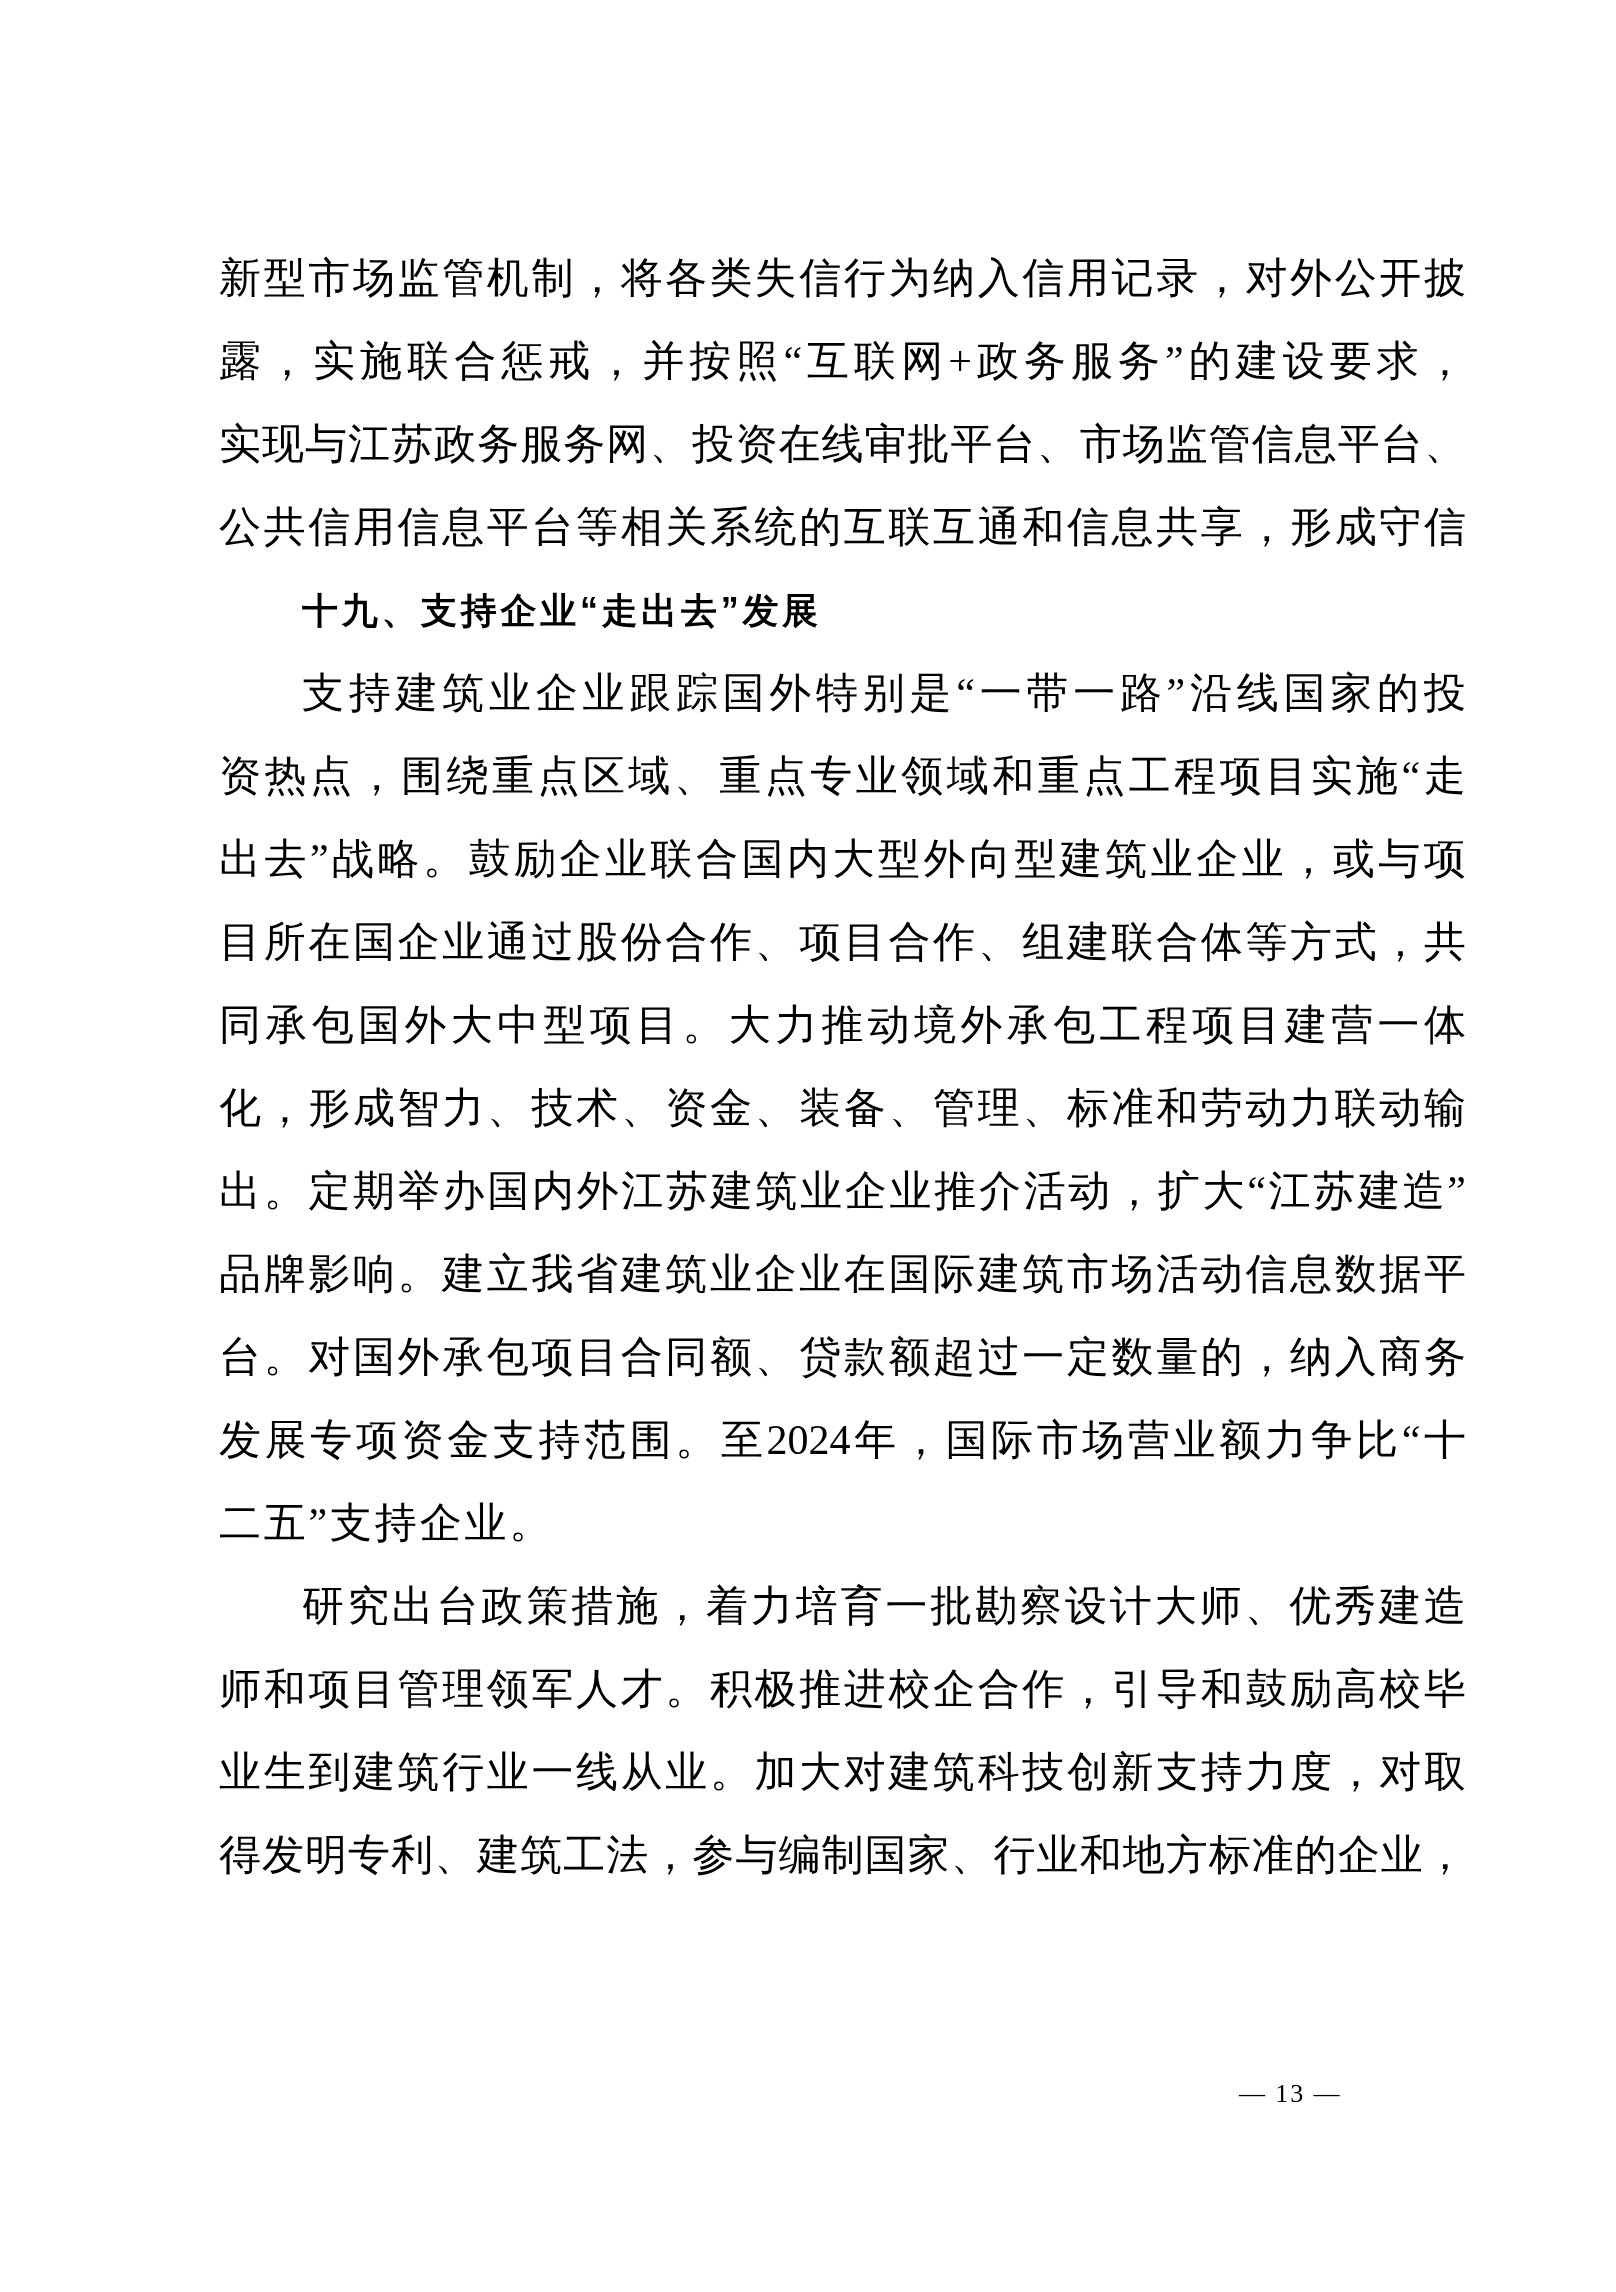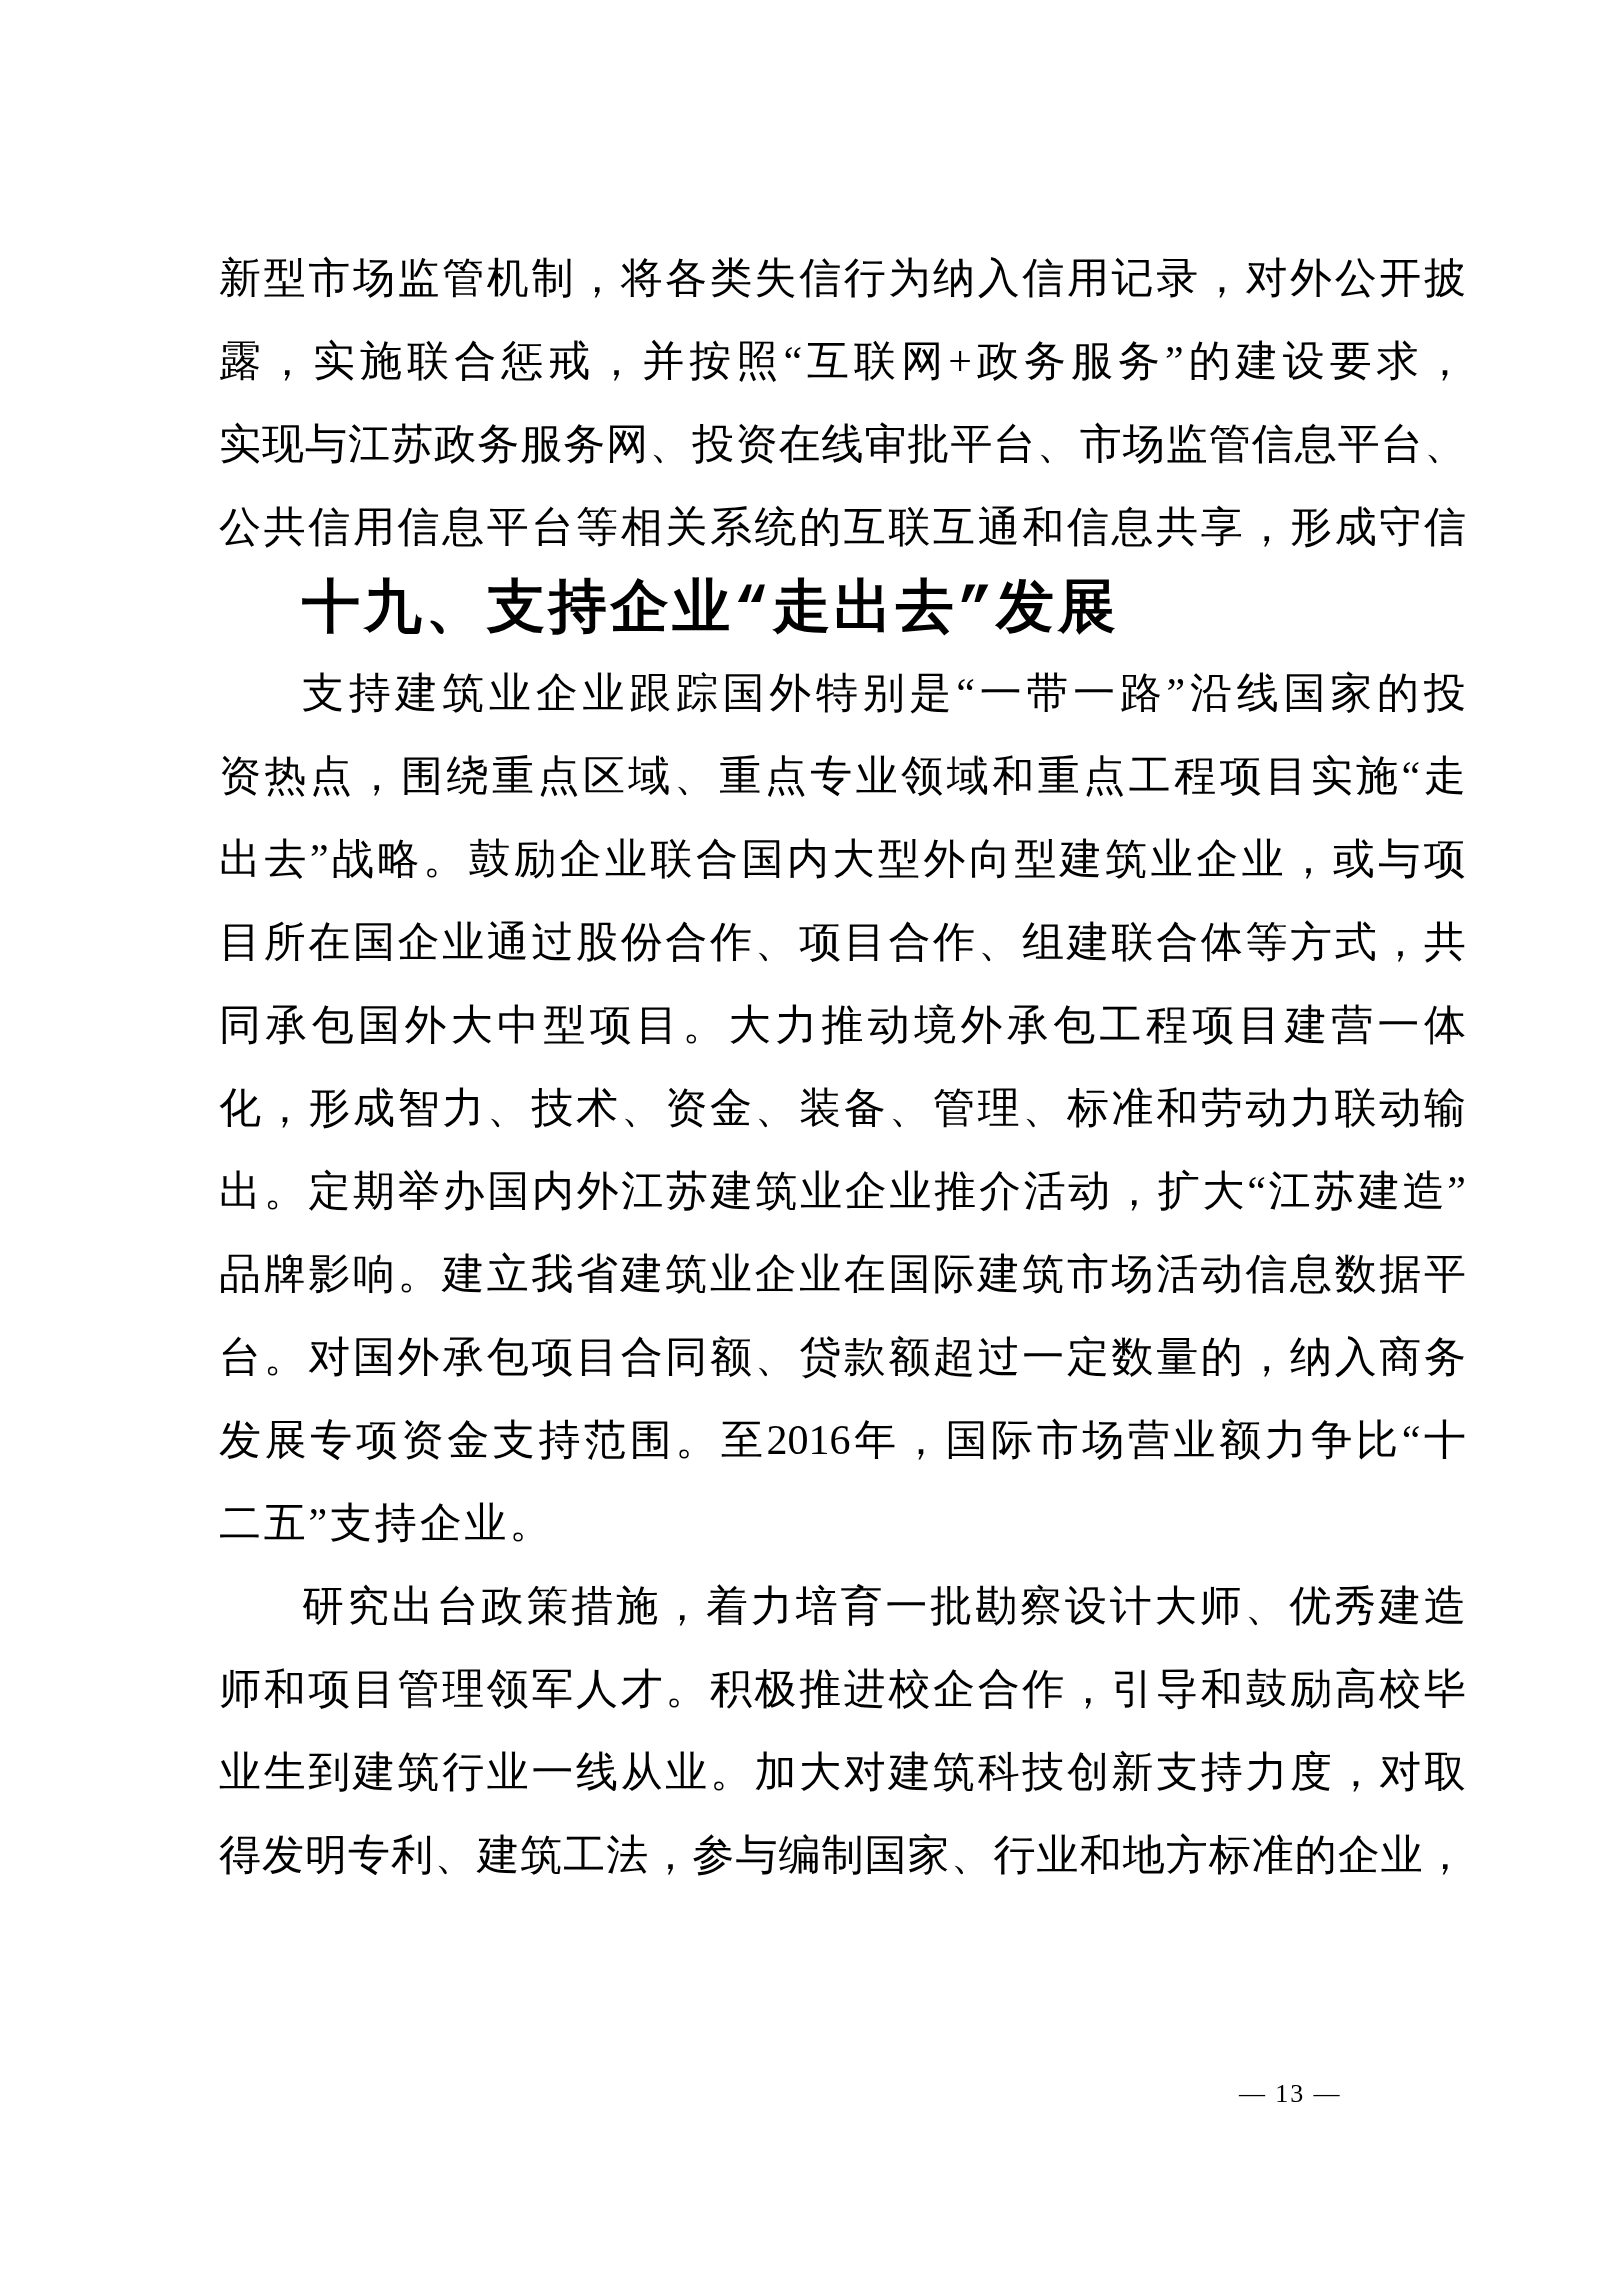--- a/index.html
+++ b/index.html
@@ -27,23 +27,23 @@
   
   .ln.just{
     display:flex;
     justify-content:space-between;
     align-items:baseline;
     letter-spacing:0;
     white-space:normal;
   }
   .ln.indent{padding-left:83px;}
   .heading{
-    font-family:Liberation Mono, monospace;
+    font-family:Liberation Sans, sans-serif;
     font-weight:700;
-    font-size:58px;
+    font-size:36px;
     padding-left:83px;
     letter-spacing:3.7px;
   }
   .page-number{
     position:absolute;
     left:1239px;top:2068px;
     height:52px;line-height:52px;
     font-size:26px;
     letter-spacing:1.9px;
     font-family:"Liberation Serif","DejaVu Serif",serif;
@@ -453,21 +453,21 @@
         <span>专</span>
         <span>项</span>
         <span>资</span>
         <span>金</span>
         <span>支</span>
         <span>持</span>
         <span>范</span>
         <span>围</span>
         <span>。</span>
         <span>至</span>
-        <span>2016</span>
+        <span>2024</span>
         <span>年</span>
         <span>，</span>
         <span>国</span>
         <span>际</span>
         <span>市</span>
         <span>场</span>
         <span>营</span>
         <span>业</span>
         <span>额</span>
         <span>力</span>

